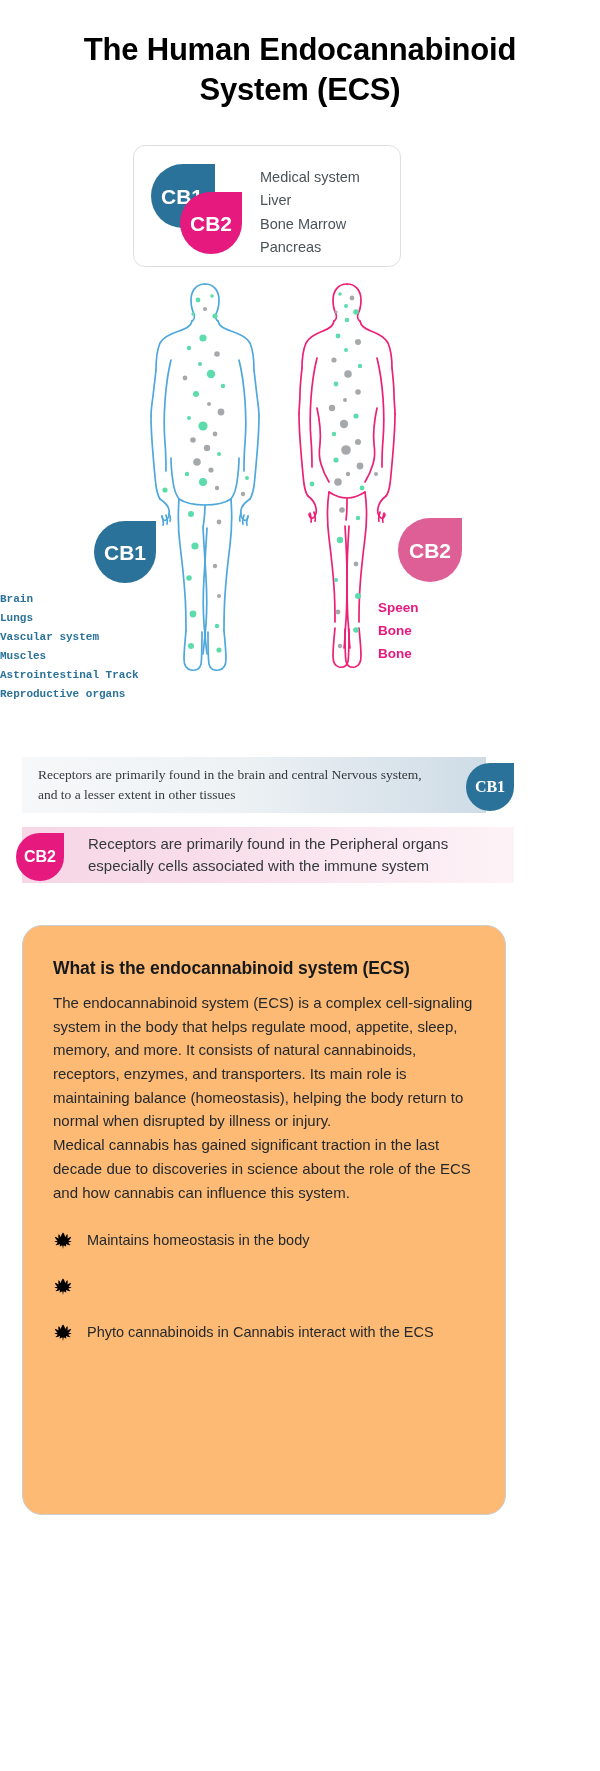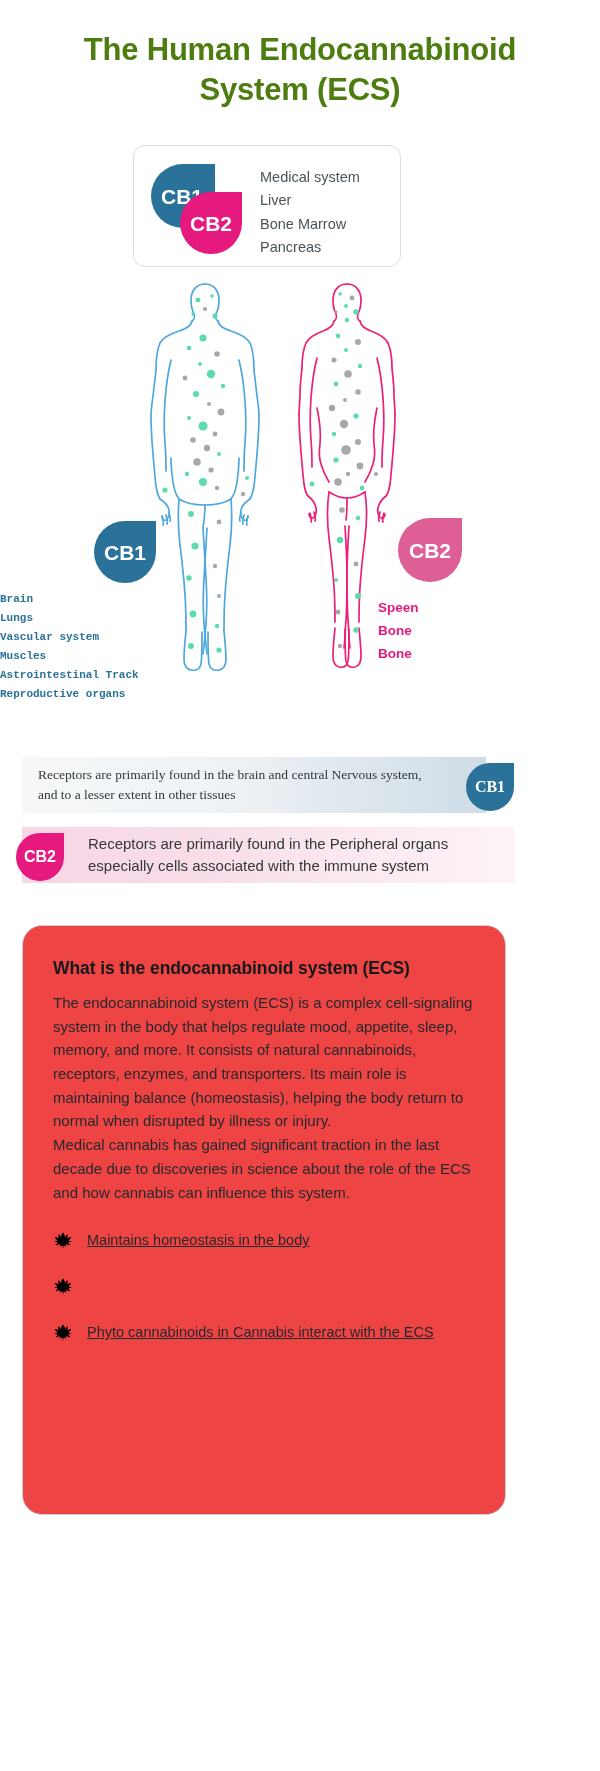--- a/index.html
+++ b/index.html
@@ -11,21 +11,21 @@
     width: 600px;
     height: 1771px;
     position: relative;
     overflow: hidden;
   }
 
   
   #page-title {
     font-size: 31px;
     font-weight: bold;
-    color: #4d7c0f;
+    color: #000000;
     text-align: center;
     line-height: 1.28;
     letter-spacing: -0.2px;
     padding: 30px 60px 0 60px;
   }
 
   
   #legend-card {
     position: absolute;
     left: 133px;
@@ -176,21 +176,21 @@
     border-radius: 50% 0 50% 50%;
   }
 
   
   #info-card {
     position: absolute;
     left: 22px; top: 925px;
     width: 484px; height: 590px;
     border: 1px solid #c9ced2;
     border-radius: 20px;
-    background: #ef4444;
+    background: #fdba74;
     padding: 32px 30px 0 30px;
   }
   .card-heading {
     font-size: 17.5px;
     font-weight: bold;
     color: #16191c;
     margin-bottom: 12px;
     letter-spacing: -0.1px;
   }
   .card-para {
@@ -200,21 +200,21 @@
   }
   #heading-2 { margin-top: 30px; }
   #bullets { margin-top: 26px; }
   .bullet-row {
     display: flex;
     align-items: center;
     gap: 14px;
     margin-bottom: 26px;
   }
   .leaf-icon { flex: 0 0 20px; display: block; }
-  .bullet-text { font-size: 14.5px; color: #25282c; text-decoration: underline; }
+  .bullet-text { font-size: 14.5px; color: #25282c; }
 </style>
 </head>
 <body>
 
 <h1 id="page-title">The Human Endocannabinoid System (ECS)</h1>
 
 <div id="legend-card">
   <div id="legend-badges">
     <div class="blob blob-tr" id="legend-cb1">CB1</div>
     <div class="blob blob-tr" id="legend-cb2">CB2</div>

